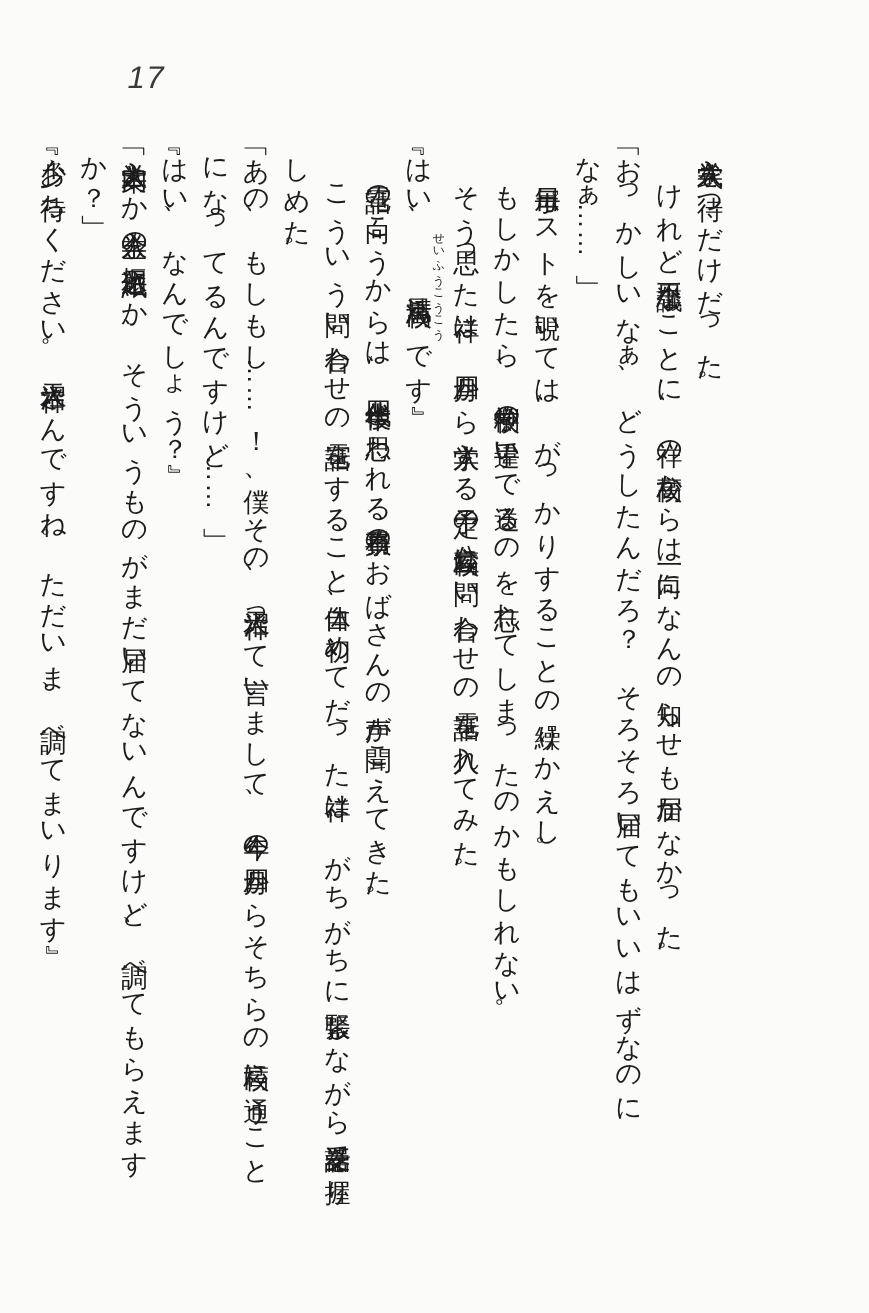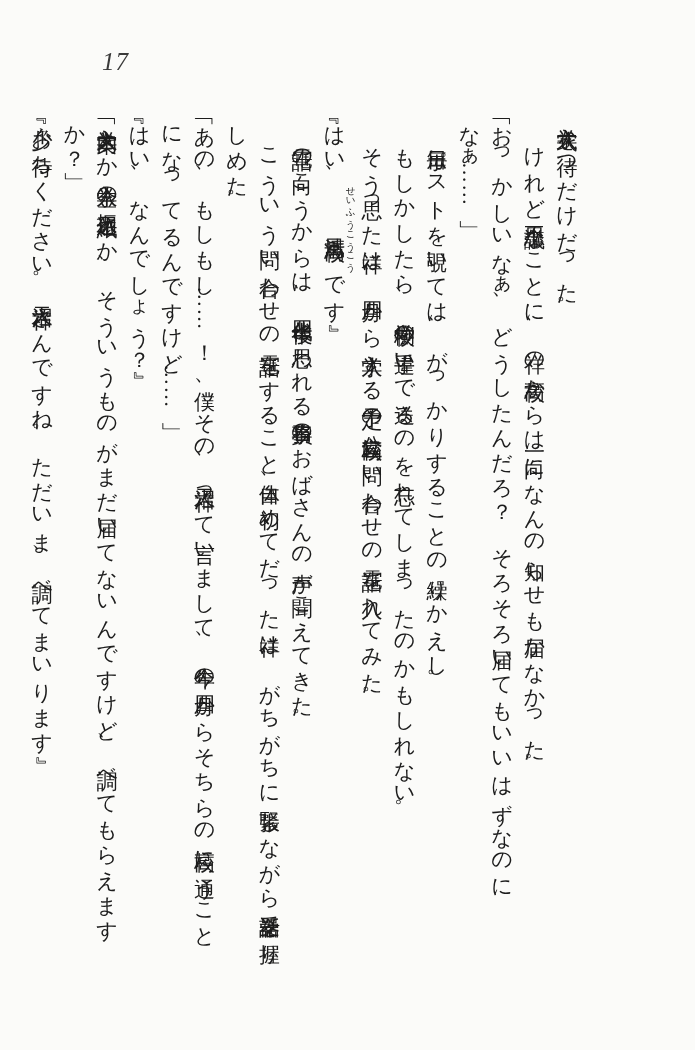--- a/index.html
+++ b/index.html
@@ -10,21 +10,21 @@
   html, body {
     margin: 0; padding: 0;
     width: 695px; height: 1050px;
     background: var(--paper);
   }
   .page {
     position: relative;
     width: 643px; height: 1050px;
     background: var(--paper);
     overflow: hidden;
-    font-family: Liberation Serif, serif;
+    font-family: Liberation Sans, sans-serif;
     color: var(--ink);
     border-radius: 21px;
   }
   .page-number {
     position: absolute;
     left: 102px; top: 48px;
     font-size: 25px;
     font-style: italic;
     color: var(--muted-ink);
     letter-spacing: 1px;

